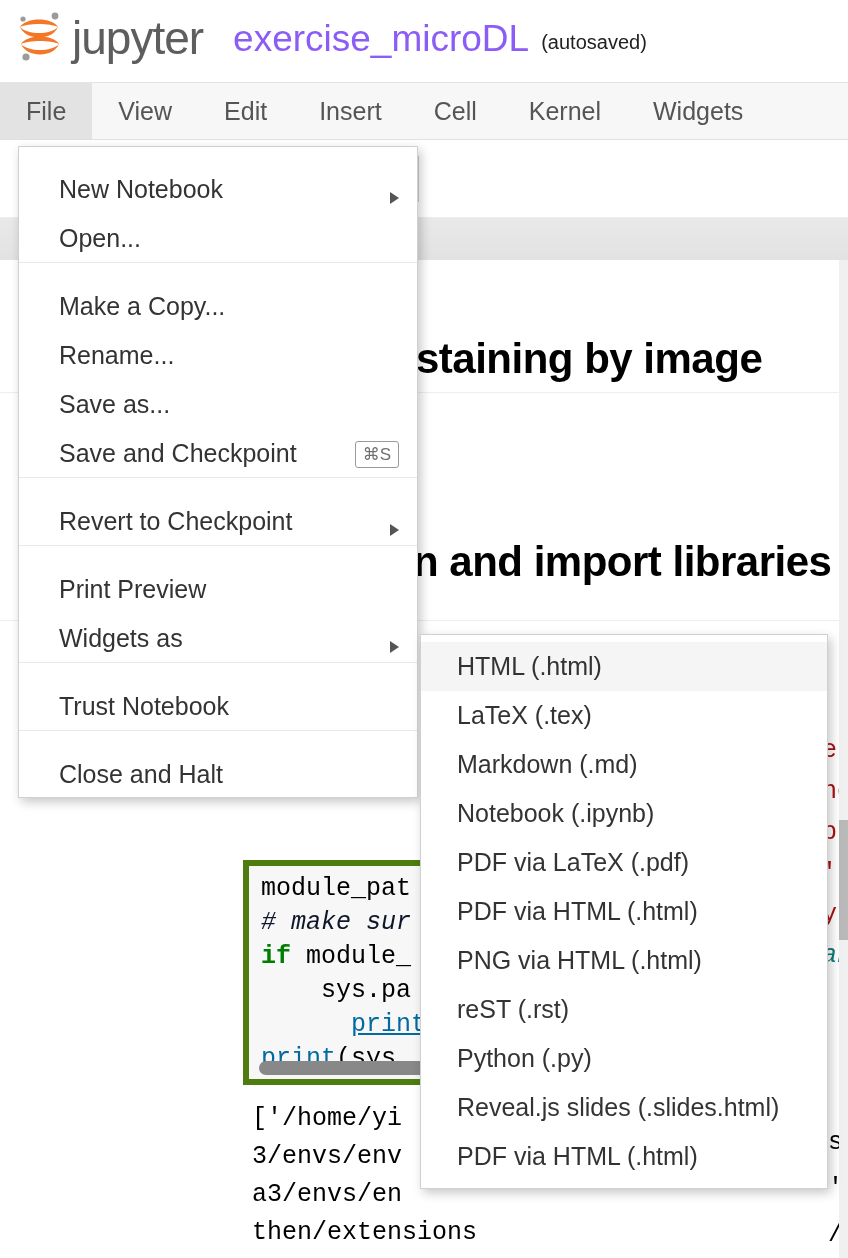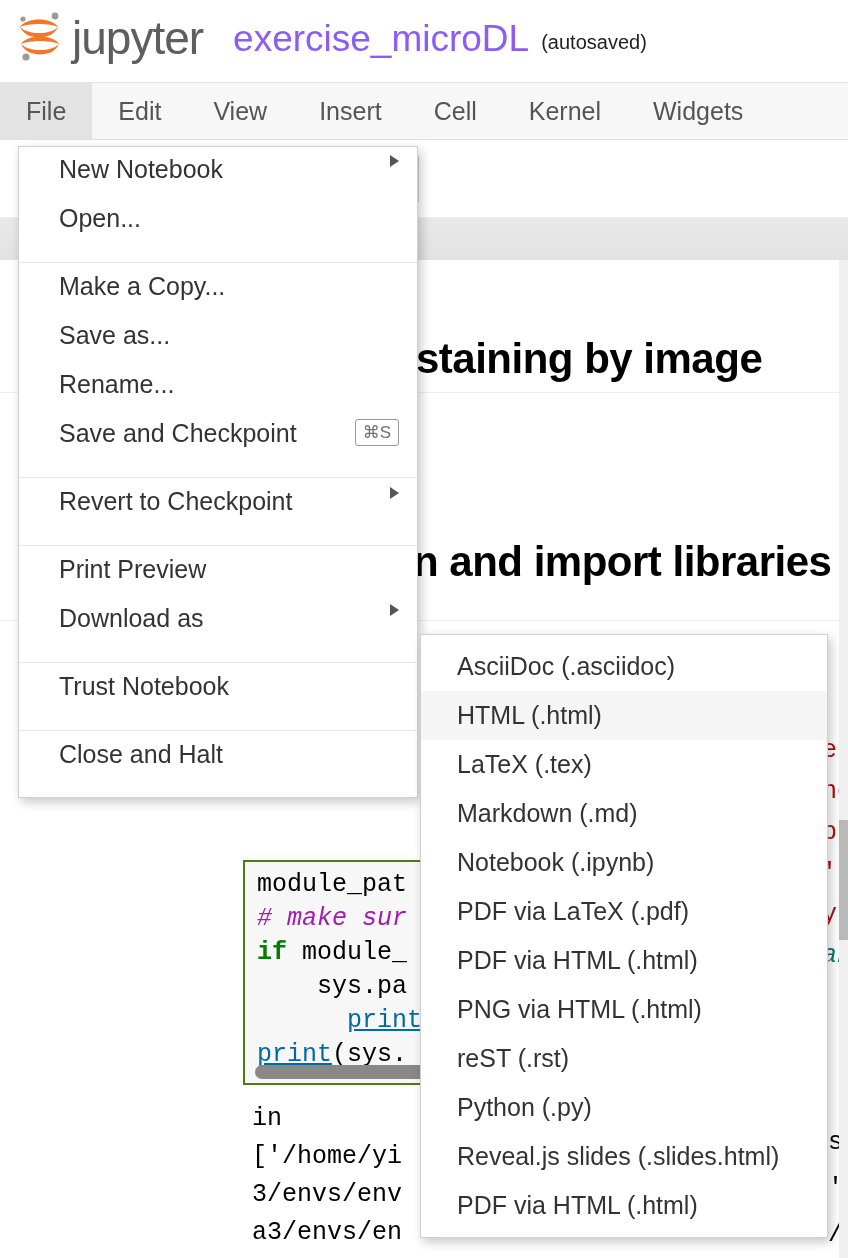--- a/index.html
+++ b/index.html
@@ -159,31 +159,31 @@
   .cell-rule {
     position: absolute;
     height: 1px;
     background: #eeeeee;
   }
 
   
   .code-cell {
     position: absolute;
     background: #f7f7f7;
-    border: 2px solid #4d7c0f;
+    border: 6px solid #4d7c0f;
   }
   .code-pre {
     font-family: "Liberation Mono", monospace;
     font-size: 25px;
     line-height: 34px;
     white-space: pre;
     color: #000000;
     padding: 6px 0 0 12px;
   }
-  .tok-cmt  { color: #a21caf; font-style: italic; }
+  .tok-cmt  { color: #0f172a; font-style: italic; }
   .tok-kw   { color: #007e00; font-weight: bold; }
   .tok-fn   { color: #0369a1; text-decoration: underline; }
   .code-hscroll {
     position: absolute;
     height: 14px;
     background: #888888;
     border-radius: 7px;
   }
 
   .out-pre {
@@ -202,21 +202,21 @@
     width: 400px;
     background: #ffffff;
     border: 1px solid #d0d0d0;
     box-shadow: 3px 4px 10px rgba(0,0,0,0.22);
     padding: 8px 0;
     z-index: 40;
   }
   .dd-item {
     position: relative;
     display: flex;
-    align-items: flex-start;
+    align-items: flex-end;
     height: 49px;
     padding: 0 18px 0 40px;
     font-size: 25px;
     color: #333333;
     white-space: nowrap;
     gap: 23px;
   }
   .dd-item .lbl { flex: 1 1 auto; }
   .dd-sep {
     height: 1px;
@@ -297,24 +297,24 @@
     <div class="brand">jupyter</div>
     <div class="nb-title">exercise_microDL</div>
     <div class="autosave">(autosaved)</div>
   </div>
 
   <div class="menubar" id="menubar">
       <div class="menu-item active">
         <span>File</span>
       </div>
       <div class="menu-item">
+        <span>View</span>
+      </div>
+      <div class="menu-item">
         <span>Edit</span>
-      </div>
-      <div class="menu-item">
-        <span>View</span>
       </div>
       <div class="menu-item">
         <span>Insert</span>
       </div>
       <div class="menu-item">
         <span>Cell</span>
       </div>
       <div class="menu-item">
         <span>Kernel</span>
       </div>
@@ -371,21 +371,21 @@
     <div class="md-h1" style="left:413px; top:278px;">n and import libraries</div>
     <div class="cell-rule" style="left:0px; top:360px; width:848px;"></div>
 
     <div class="code-cell" style="left:243px; top:600px; width:305px; height:225px;">
       <div class="code-pre" id="code-source"><div><span>module_pat</span></div><div><span class="tok-cmt"># make sur</span></div><div><span class="tok-kw">if</span><span> module_</span></div><div><span>    sys.pa</span></div><div><span>      </span><span class="tok-fn">print</span><span>(</span></div><div><span class="tok-fn">print</span><span>(sys.</span></div></div>
       <div class="code-hscroll" style="left:10px; bottom:4px; width:250px;"></div>
     </div>
 
     <div class="out-pre" style="left:822px; top:470px; color:#aa1111; line-height:41px;" id="code-right"><div>e,</div><div>no</div><div>pl</div><div>'n</div><div>y.</div><div style="color: rgb(13, 122, 122); font-style: italic;">an</div></div>
 
-    <div class="out-pre" style="left:252px; top:840px;" id="cell-output"><div>in</div><div>['/home/yi</div><div>3/envs/env</div><div>a3/envs/en</div><div>then/extensions</div></div>
+    <div class="out-pre" style="left:252px; top:840px;" id="cell-output"><div>['/home/yi</div><div>3/envs/env</div><div>a3/envs/en</div><div>then/extensions</div></div>
 
     <div class="out-pre" style="left:828px; top:860px; line-height:46px;" id="out-right"><div>s</div><div>'</div><div>/</div></div>
   </div>
 
   <div class="vscroll">
     <div class="thumb"></div>
   </div>
 
   <div class="dropdown" id="file-menu">
       <div class="dd-item">
@@ -393,56 +393,53 @@
         <span class="caret"></span>
       </div>
       <div class="dd-item">
         <span class="lbl">Open...</span>
       </div>
       <div class="dd-sep"></div>
       <div class="dd-item">
         <span class="lbl">Make a Copy...</span>
       </div>
       <div class="dd-item">
+        <span class="lbl">Rename...</span>
+      </div>
+      <div class="dd-item">
         <span class="lbl">Save as...</span>
-      </div>
-      <div class="dd-item">
-        <span class="lbl">Rename...</span>
       </div>
       <div class="dd-item">
         <span class="lbl">Save and Checkpoint</span>
         <span class="kbd">⌘S</span>
       </div>
       <div class="dd-sep"></div>
       <div class="dd-item">
         <span class="lbl">Revert to Checkpoint</span>
         <span class="caret"></span>
       </div>
       <div class="dd-sep"></div>
       <div class="dd-item">
         <span class="lbl">Print Preview</span>
       </div>
       <div class="dd-item">
-        <span class="lbl">Download as</span>
+        <span class="lbl">Widgets as</span>
         <span class="caret"></span>
       </div>
       <div class="dd-sep"></div>
       <div class="dd-item">
         <span class="lbl">Trust Notebook</span>
       </div>
       <div class="dd-sep"></div>
       <div class="dd-item">
         <span class="lbl">Close and Halt</span>
       </div>
     </div>
 
   <div class="submenu" id="download-menu">
-      <div class="sm-item">
-        <span>AsciiDoc (.asciidoc)</span>
-      </div>
       <div class="sm-item hl">
         <span>HTML (.html)</span>
       </div>
       <div class="sm-item">
         <span>LaTeX (.tex)</span>
       </div>
       <div class="sm-item">
         <span>Markdown (.md)</span>
       </div>
       <div class="sm-item">

